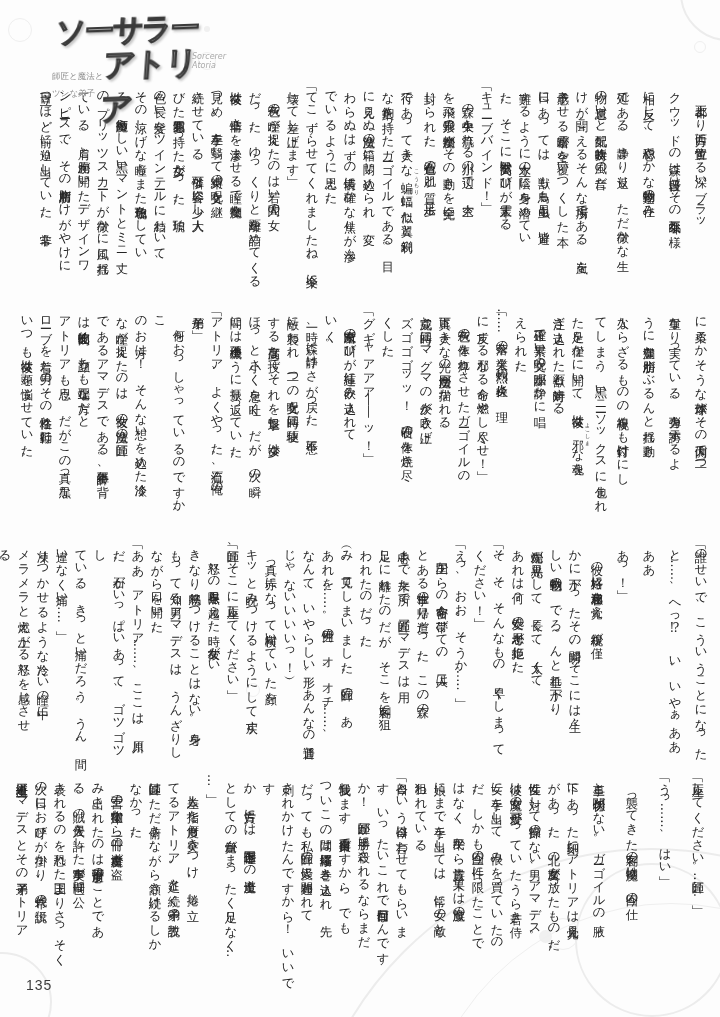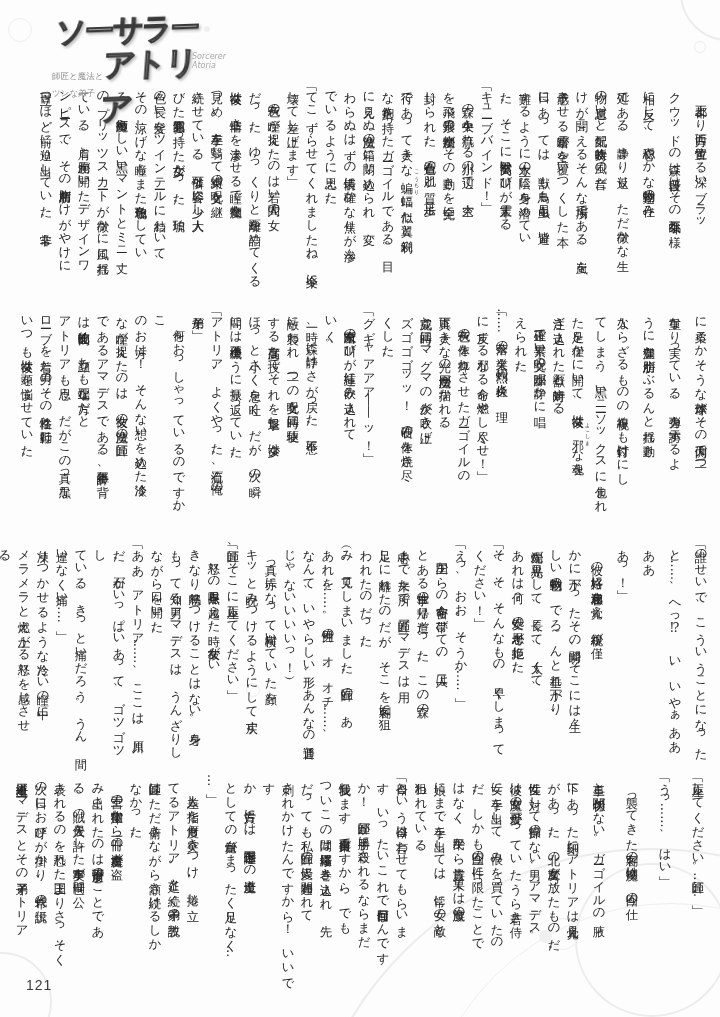--- a/index.html
+++ b/index.html
@@ -216,13 +216,13 @@
     <div class="tcol">師匠はただ俯きながら頷き続けるしか</div>
     <div class="tcol">なかった。</div>
     <div class="tcol">　王宮の宝物庫から一冊の魔道書が盗</div>
     <div class="tcol">み出されたのは丁度十日前のことであ</div>
     <div class="tcol">る。賊の侵入を許した事実が世間に公</div>
     <div class="tcol">表されるのを恐れた国王よりさっそく</div>
     <div class="tcol">次の日にお呼びが掛かり、希代の伝説</div>
     <div class="tcol">級魔道士アマデスとその弟子アトリア</div>
   </div>
 
-<div class="page-number">121</div>
+<div class="page-number">135</div>
 
 </body></html>

